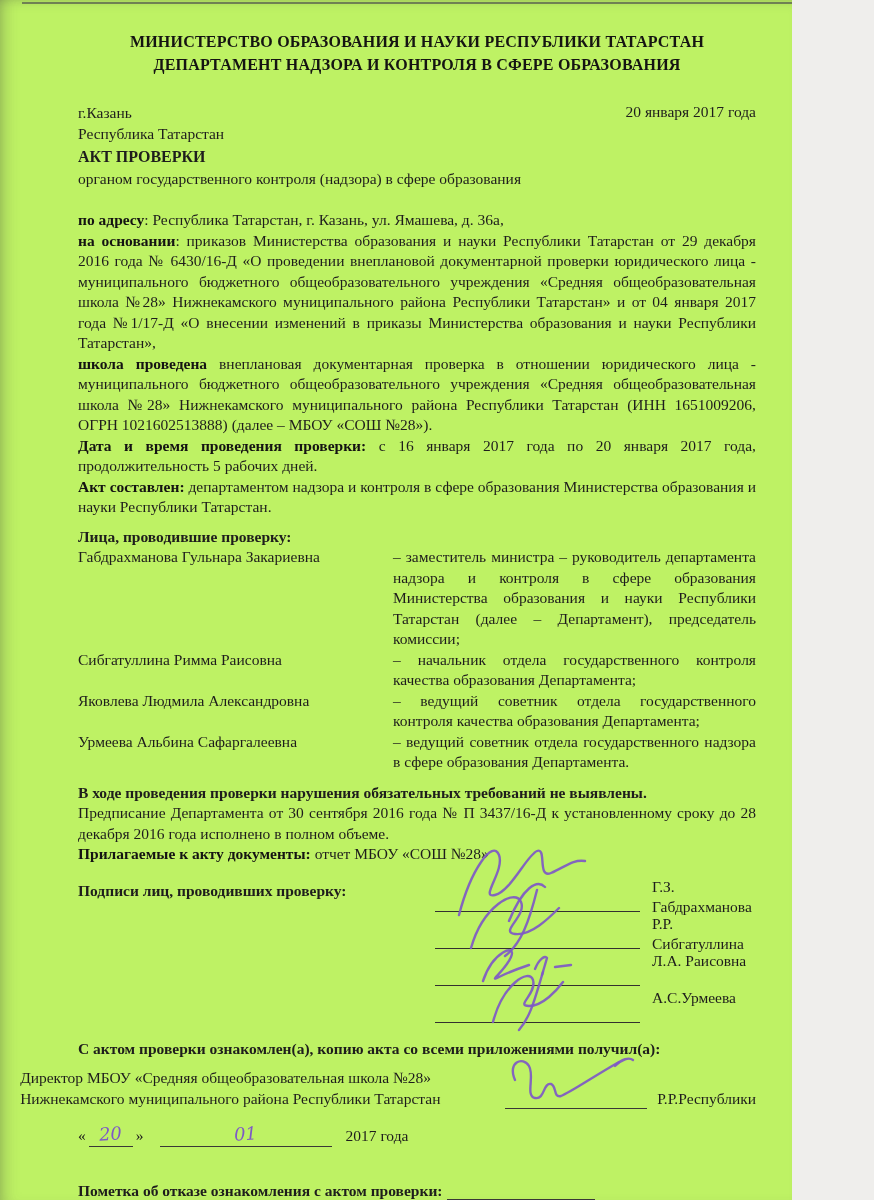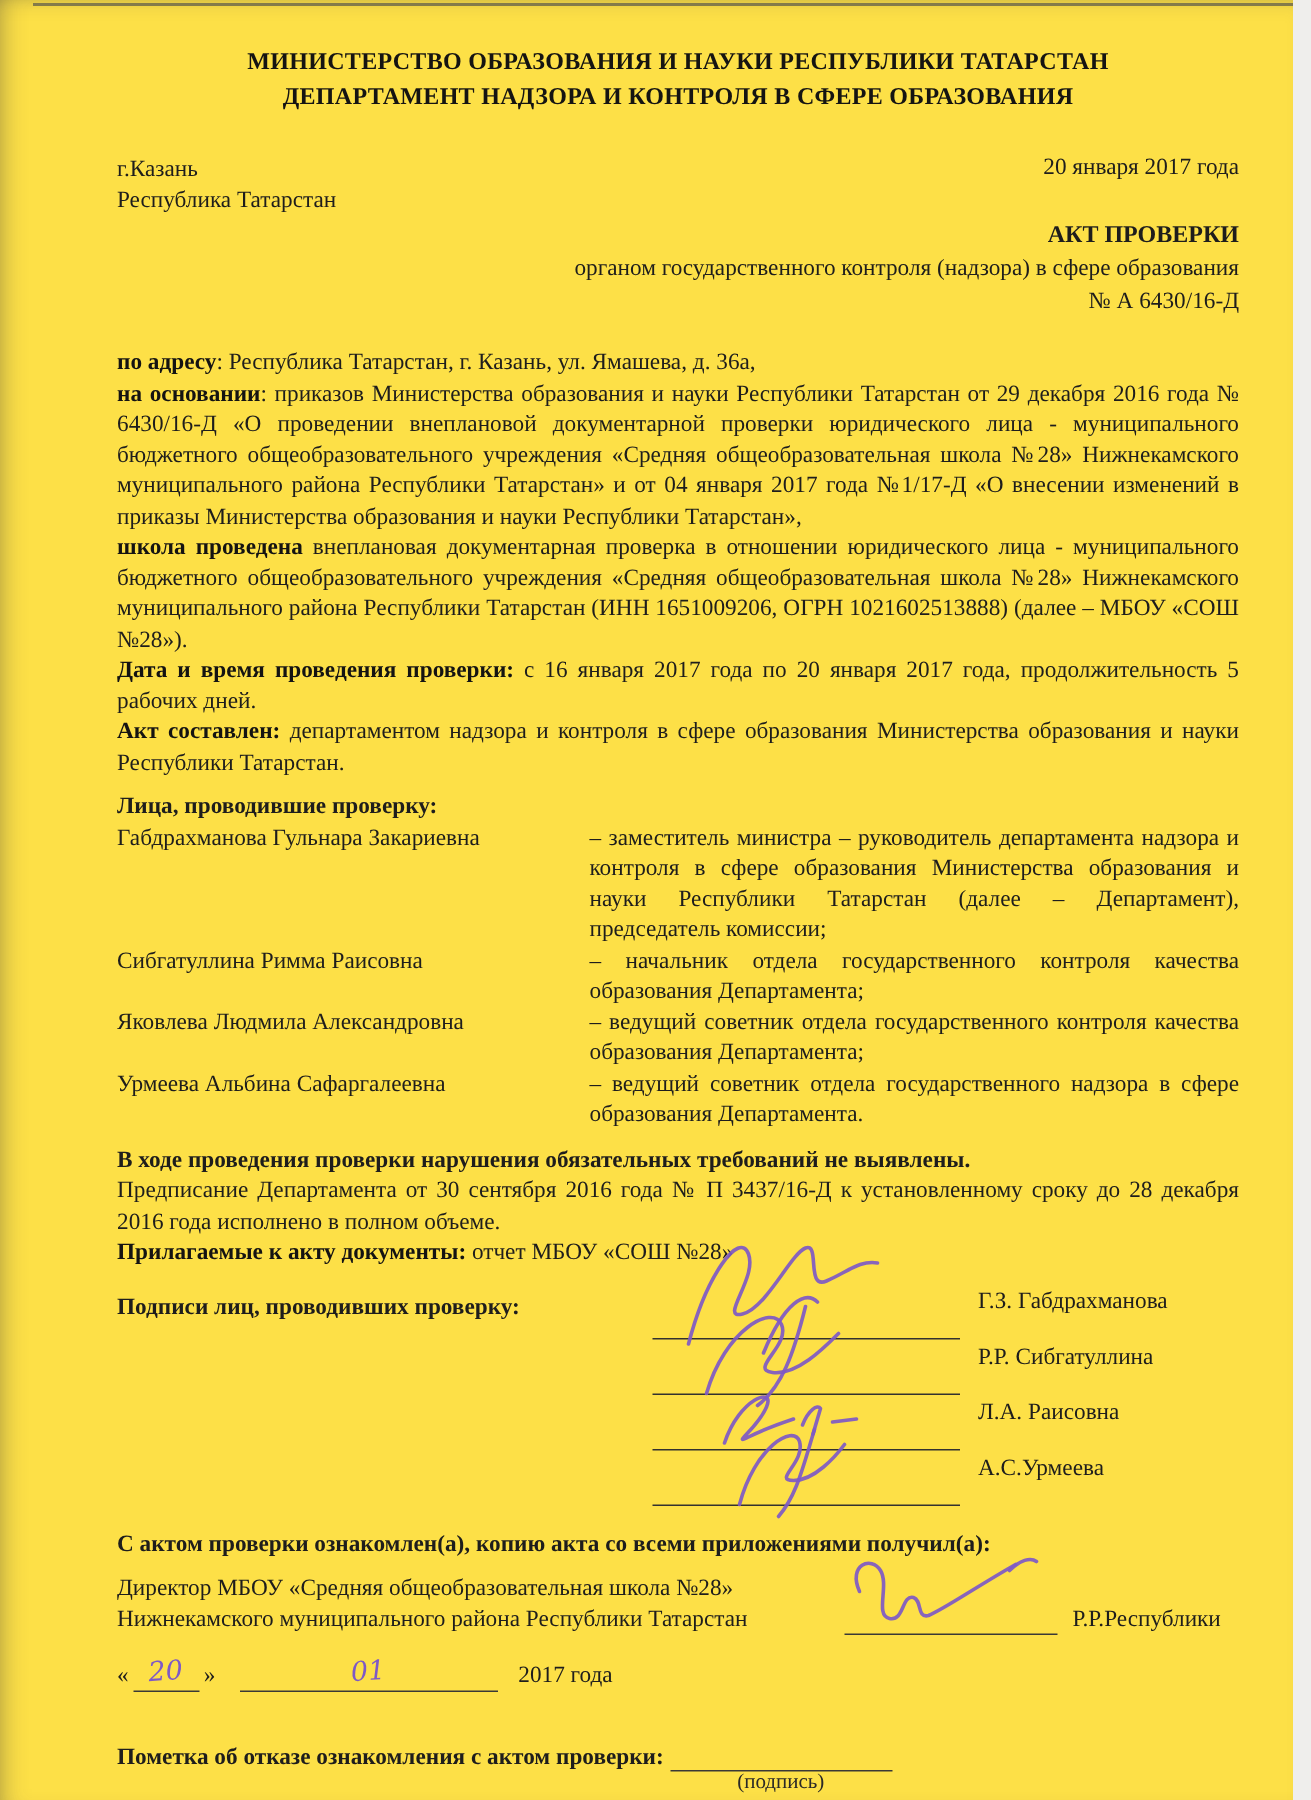--- a/index.html
+++ b/index.html
@@ -4,42 +4,42 @@
 <style>
   html,body{margin:0;padding:0;}
   body{
     width:874px;height:1200px;
     background:#efeeec;
     font-family:"Liberation Serif", serif;
     -webkit-font-smoothing:antialiased;
   }
   .page{
     position:relative;
-    width:862px;height:1200px;
-    background:#fde047;
+    width:792px;height:1200px;
+    background:#bef264;
     overflow:hidden;
     color:#1e1d1c;
     font-size:15.5px;
     line-height:20.5px;
     box-shadow:inset 14px 0 18px -14px rgba(60,60,60,.45), inset 0 10px 14px -12px rgba(60,60,60,.35);
   }
   .scan-top-line{
     position:absolute;top:2px;left:22px;right:0;height:2px;
     background:#4d4d4d;opacity:.65;
   }
   .content{
     position:absolute;left:78px;right:36px;top:30px;
   }
   .doc-header{
     text-align:center;font-weight:bold;font-size:16px;line-height:23px;
     letter-spacing:.2px;color:#151412;
   }
   .place-date{display:flex;justify-content:space-between;margin-top:26px;}
   .place-date .place div{line-height:21px;}
-  .title-block{text-align:right;margin-top:2px;line-height:22px;}
+  .title-block{text-align:left;margin-top:2px;line-height:22px;}
   .title-main{font-weight:bold;font-size:16px;}
   .body-text{margin-top:20px;}
   .body-text p{margin:0;text-align:justify;}
   b.lead{color:#141312;}
   .inspectors{margin-top:9px;}
   .insp-heading{font-weight:bold;}
   .insp-row{display:flex;gap:21px;}
   .insp-name{width:294px;flex:none;}
   .insp-name span{display:inline-block;max-width:246px;}
   .insp-role{flex:1;text-align:justify;}
@@ -52,21 +52,21 @@
   .sig-rows{flex:1;}
   .sig-row{display:flex;align-items:flex-start;height:37px;}
   .sig-line{
     position:relative;width:205px;flex:none;
     border-bottom:1.6px solid #33312f;height:34px;
   }
   .sig-line svg{position:absolute;left:8px;bottom:-12px;overflow:visible;}
   .sig-name{margin-left:12px;line-height:20px;padding-bottom:1px;}
   .ack{margin-top:14px;}
   .ack-heading{font-weight:bold;}
-  .ack-cols{display:flex;margin-top:9px;}
+  .ack-cols{display:flex;margin-top:9px;justify-content:flex-end;}
   .ack-left{width:447px;flex:none;}
   .ack-right{flex:1;display:flex;align-items:flex-end;padding-left:38px;}
   .ack-sigline{
     position:relative;width:142px;flex:none;
     border-bottom:1.4px solid #3a3836;height:30px;
   }
   .ack-sigline svg{position:absolute;left:-6px;bottom:-8px;overflow:visible;}
   .ack-name{margin-left:10px;padding-bottom:0;}
   .ack-date{margin-top:16px;display:flex;align-items:flex-end;}
   .udl{display:inline-block;border-bottom:1.4px solid #3a3836;text-align:center;}
@@ -103,21 +103,20 @@
       <div class="place">
         <div>г.Казань</div>
         <div>Республика Татарстан</div>
       </div>
       <div class="date">20 января 2017 года</div>
     </div>
 
     <div class="title-block">
       <div class="title-main">АКТ ПРОВЕРКИ</div>
       <div>органом государственного контроля (надзора) в сфере образования</div>
-      <div>№ А 6430/16-Д</div>
     </div>
 
     <div class="body-text">
       <p><b class="lead">по адресу</b><span>: Республика Татарстан, г. Казань, ул. Ямашева, д. 36а,</span></p>
       <p><b class="lead">на основании</b><span>: приказов Министерства образования и науки Республики Татарстан от 29 декабря 2016 года № 6430/16-Д «О проведении внеплановой документарной проверки юридического лица - муниципального бюджетного общеобразовательного учреждения «Средняя общеобразовательная школа №28» Нижнекамского муниципального района Республики Татарстан» и от 04 января 2017 года №1/17-Д «О внесении изменений в приказы Министерства образования и науки Республики Татарстан»,</span></p>
       <p><b class="lead">школа проведена</b><span> внеплановая документарная проверка в отношении юридического лица - муниципального бюджетного общеобразовательного учреждения «Средняя общеобразовательная школа №28» Нижнекамского муниципального района Республики Татарстан (ИНН 1651009206, ОГРН 1021602513888) (далее – МБОУ «СОШ №28»).</span></p>
       <p><b class="lead">Дата и время проведения проверки:</b><span> с 16 января 2017 года по 20 января 2017 года, продолжительность 5 рабочих дней.</span></p>
       <p><b class="lead">Акт составлен:</b><span> департаментом надзора и контроля в сфере образования Министерства образования и науки Республики Татарстан.</span></p>
     </div>
 

